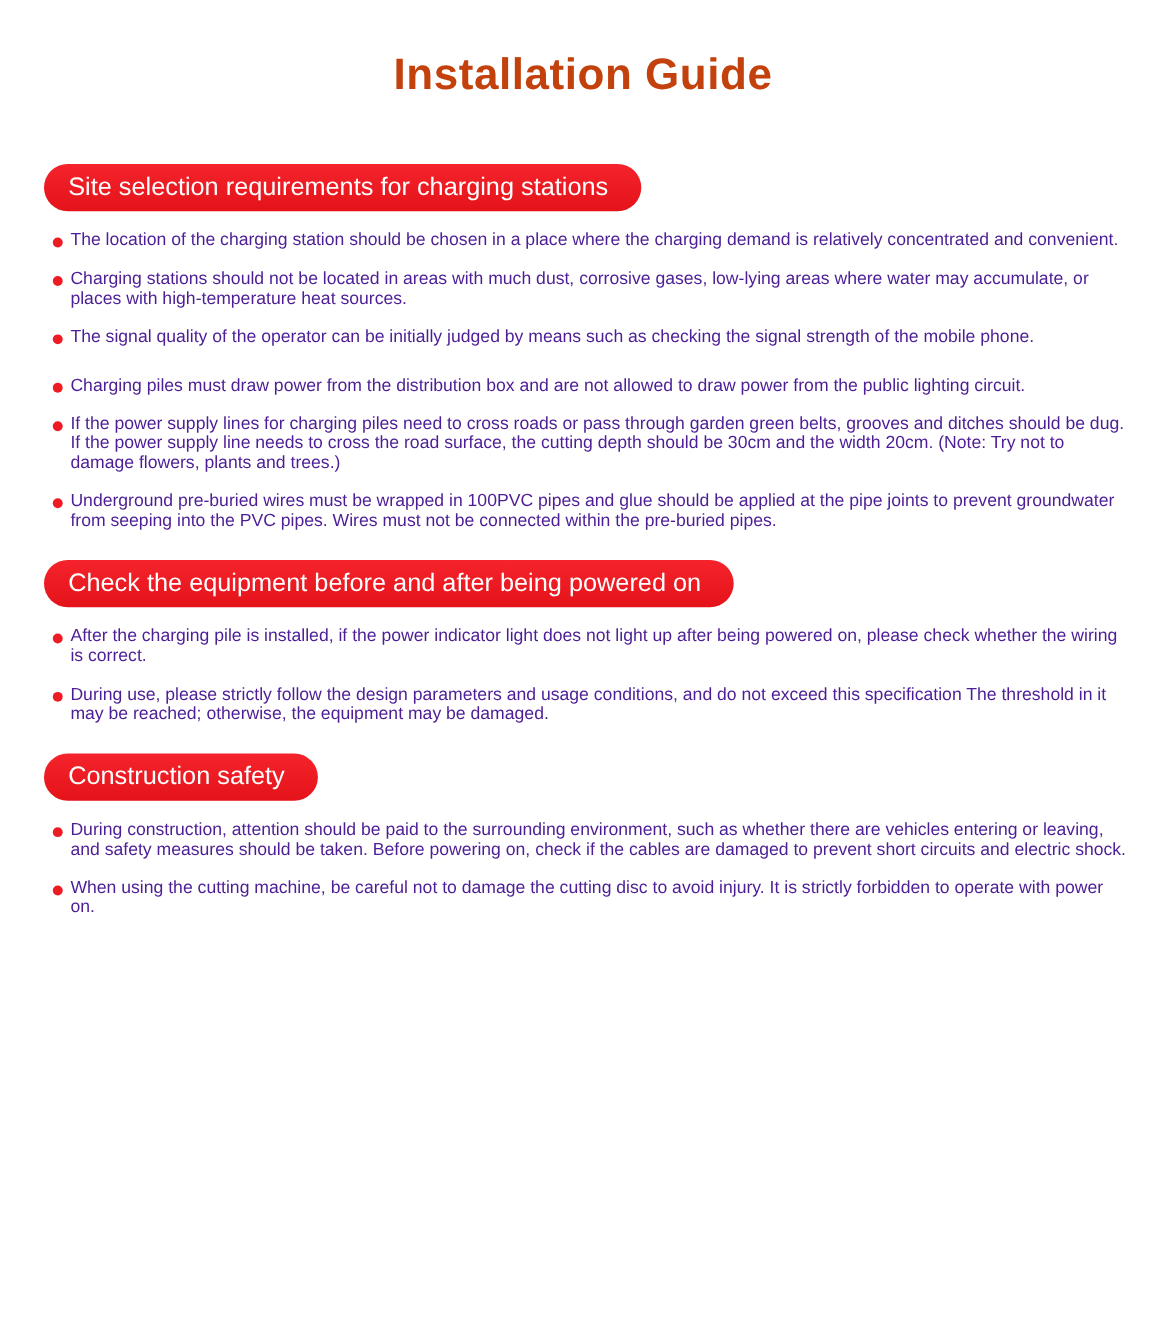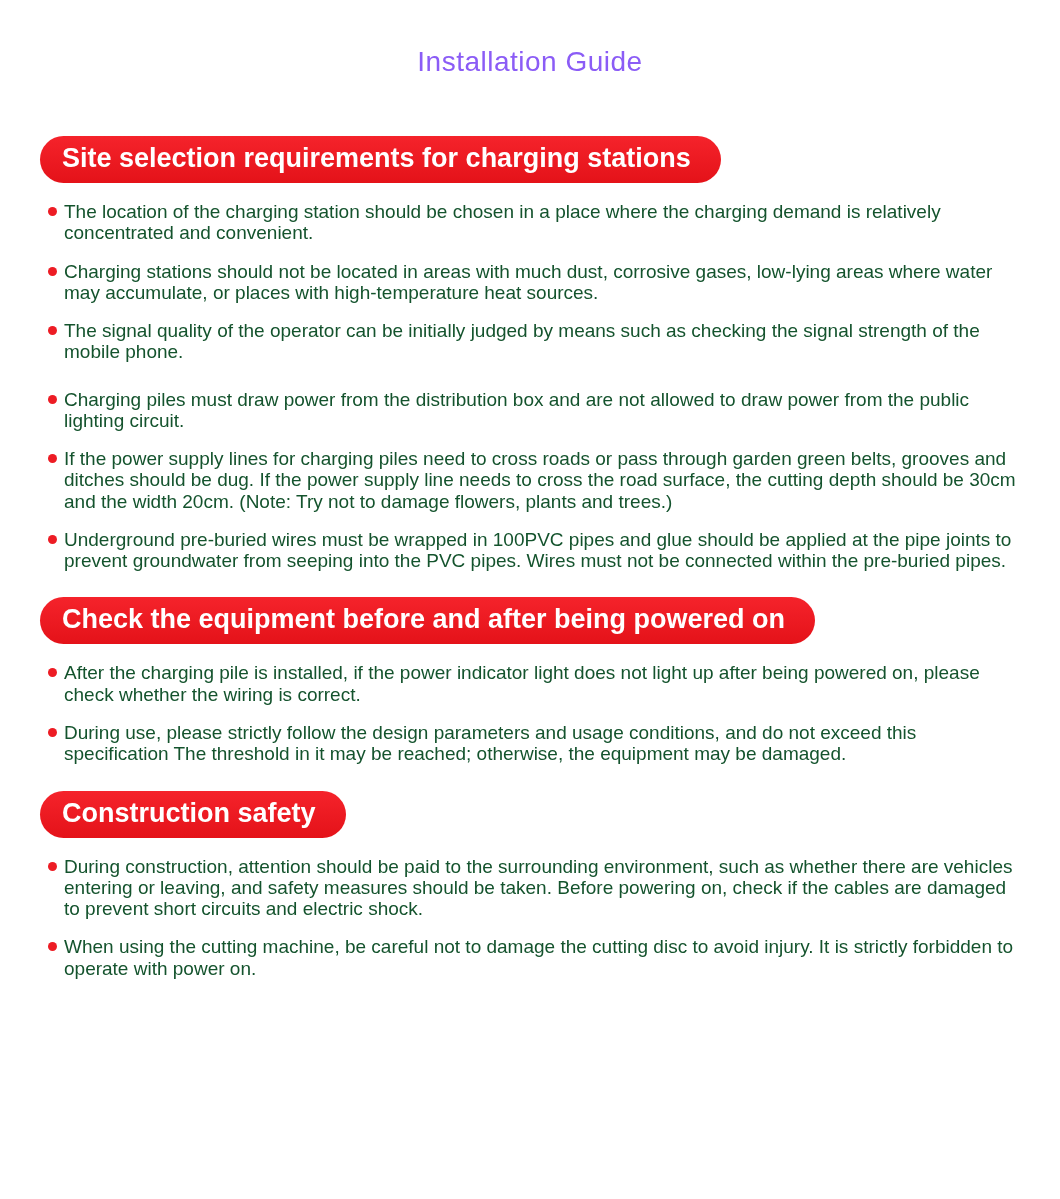--- a/index.html
+++ b/index.html
@@ -15,52 +15,52 @@
     overflow: hidden;
   }
   .page {
     width: 1060px;
     height: 1199px;
     box-sizing: border-box;
     padding-top: 46px;
   }
   .page-title {
     text-align: center;
-    color: #8b5cf6;
-    font-size: 28px;
-    font-weight: 400;
+    color: #c2410c;
+    font-size: 40px;
+    font-weight: 700;
     margin: 0 0 58px 0;
     letter-spacing: 0.5px;
   }
   .section {
     margin-bottom: 14px;
   }
   .section-heading {
     display: inline-block;
     background: linear-gradient(180deg, #f5232b 0%, #e41219 100%);
     color: #ffffff;
-    font-size: 27px;
-    font-weight: 700;
+    font-size: 23px;
+    font-weight: 400;
     line-height: 1;
     padding: 9px 30px 11px 22px;
     border-radius: 24px;
     margin: 0 0 18px 40px;
   }
   .bullet-list {
     list-style: none;
     margin: 0 0 26px 0;
     padding: 0 34px 0 48px;
   }
   .bullet-item {
     position: relative;
     padding-left: 16px;
     margin-bottom: 17px;
-    font-size: 19px;
+    font-size: 16px;
     line-height: 1.12;
-    color: #14532d;
+    color: #4c1d95;
   }
   .bullet-item:last-child {
     margin-bottom: 0;
   }
   .bullet-dot {
     position: absolute;
     left: 0;
     top: 6px;
     width: 9px;
     height: 9px;

